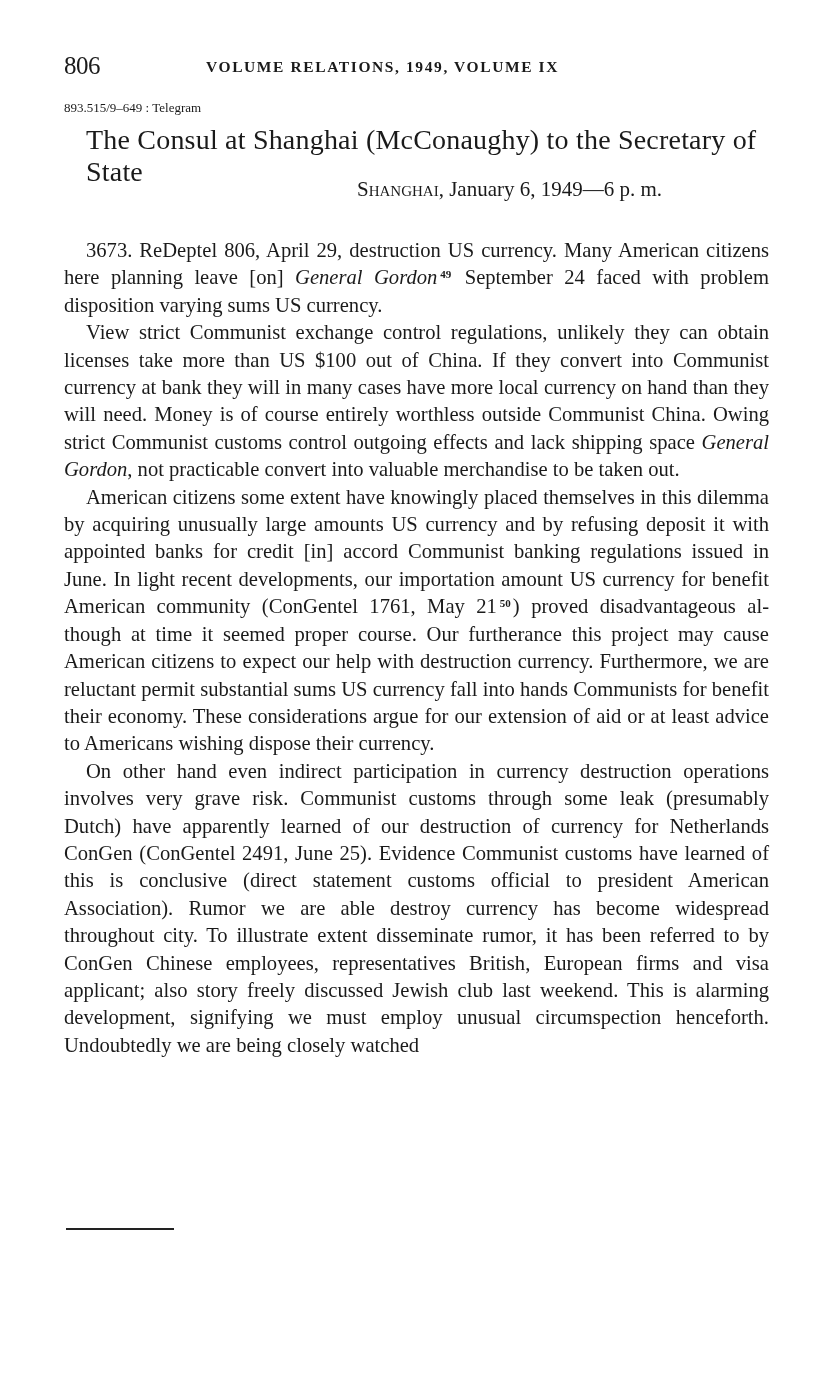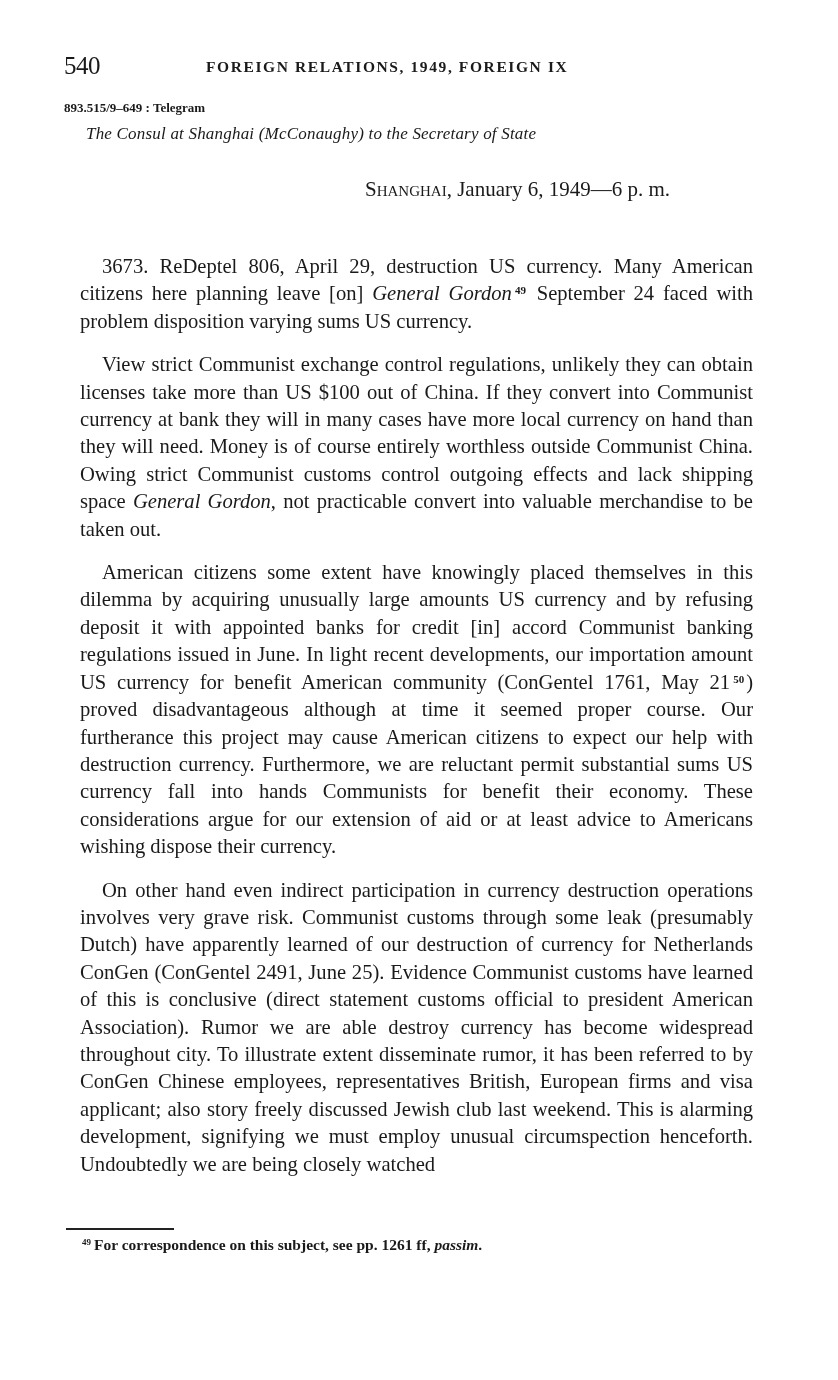--- a/index.html
+++ b/index.html
@@ -42,59 +42,57 @@
       font-size: 15.5px;
       font-weight: bold;
       letter-spacing: 1.6px;
       font-family: "Liberation Serif", "DejaVu Serif", serif;
     }
     .doc-ref {
       position: absolute;
       top: 100px;
       left: 0;
       font-size: 13px;
-      font-weight: bold;
+      font-weight: normal;
       font-family: "Liberation Serif", "DejaVu Serif", serif;
     }
     .doc-heading {
       position: absolute;
       top: 124px;
       left: 22px;
-      font-size: 17px;
-      font-style: italic;
+      font-size: 28px;
       letter-spacing: 0.2px;
     }
     .dateline {
       position: absolute;
       top: 176px;
       right: 0;
       text-align: left;
       font-size: 21px;
       line-height: 27px;
       width: 412px;
     }
     .dateline .place {
       font-variant: small-caps;
-      margin-left: 8px;
     }
     .dateline .line2 {
       padding-left: 9px;
     }
     .body-text {
       position: absolute;
       top: 237px;
       left: 0;
       width: 705px;
       font-size: 20.6px;
       line-height: 27.4px;
       text-align: justify;
       hyphens: manual;
     }
     .body-text p {
-      margin: 16px;
+      margin: 0;
       text-indent: 22px;
     }
     .body-text i {
       font-style: italic;
     }
     sup.fn {
       font-size: 11px;
       vertical-align: 0.55em;
       line-height: 0;
       font-weight: bold;
@@ -125,22 +123,22 @@
     .footnotes i {
       font-style: italic;
     }
   </style>
 </head>
 <body>
 
 <div class="page">
 
   <div class="running-head">
-    <span class="page-number">540</span>
-    <span class="running-title">FOREIGN RELATIONS, 1949, FOREIGN IX</span>
+    <span class="page-number">806</span>
+    <span class="running-title">VOLUME RELATIONS, 1949, VOLUME IX</span>
   </div>
 
   <div class="doc-ref">893.515/9–649 : Telegram</div>
 
   <div class="doc-heading">The Consul at Shanghai (McConaughy) to the Secretary of State</div>
 
   <div class="dateline">
     <div><span class="place">Shanghai</span><span>, January 6, 1949—6 p. m.</span></div>
   </div>
 
@@ -150,16 +148,15 @@
     <p><span>View strict Communist exchange control regulations, unlikely they can obtain licenses take more than US $100 out of China. If they con­vert into Communist currency at bank they will in many cases have more local currency on hand than they will need. Money is of course entirely worthless outside Communist China. Owing strict Communist customs control outgoing effects and lack shipping space </span><i>General Gordon</i><span>, not practicable convert into valuable merchandise to be taken out.</span></p>
 
     <p><span>American citizens some extent have knowingly placed themselves in this dilemma by acquiring unusually large amounts US currency and by refusing deposit it with appointed banks for credit [in] accord Communist banking regulations issued in June. In light recent devel­opments, our importation amount US currency for benefit American community (ConGentel 1761, May 21</span><sup class="fn">50</sup><span>) proved disadvantageous al­though at time it seemed proper course. Our furtherance this project may cause American citizens to expect our help with destruction cur­rency. Furthermore, we are reluctant permit substantial sums US cur­rency fall into hands Communists for benefit their economy. These considerations argue for our extension of aid or at least advice to Americans wishing dispose their currency.</span></p>
 
     <p>On other hand even indirect participation in currency destruction operations involves very grave risk. Communist customs through some leak (presumably Dutch) have apparently learned of our destruction of currency for Netherlands ConGen (ConGentel 2491, June 25). Evi­dence Communist customs have learned of this is conclusive (direct statement customs official to president American Association). Rumor we are able destroy currency has become widespread throughout city. To illustrate extent disseminate rumor, it has been referred to by ConGen Chinese employees, representatives British, European firms and visa applicant; also story freely discussed Jewish club last week­end. This is alarming development, signifying we must employ unusual circumspection henceforth. Undoubtedly we are being closely watched</p>
   </div>
 
   <div class="footnote-rule"></div>
 
   <div class="footnotes">
-    <div><span class="fn-num">49</span><span>For correspondence on this subject, see pp. 1261 ff, </span><i>passim</i><span>.</span></div>
   </div>
 
 </div>
 
 </body></html>

